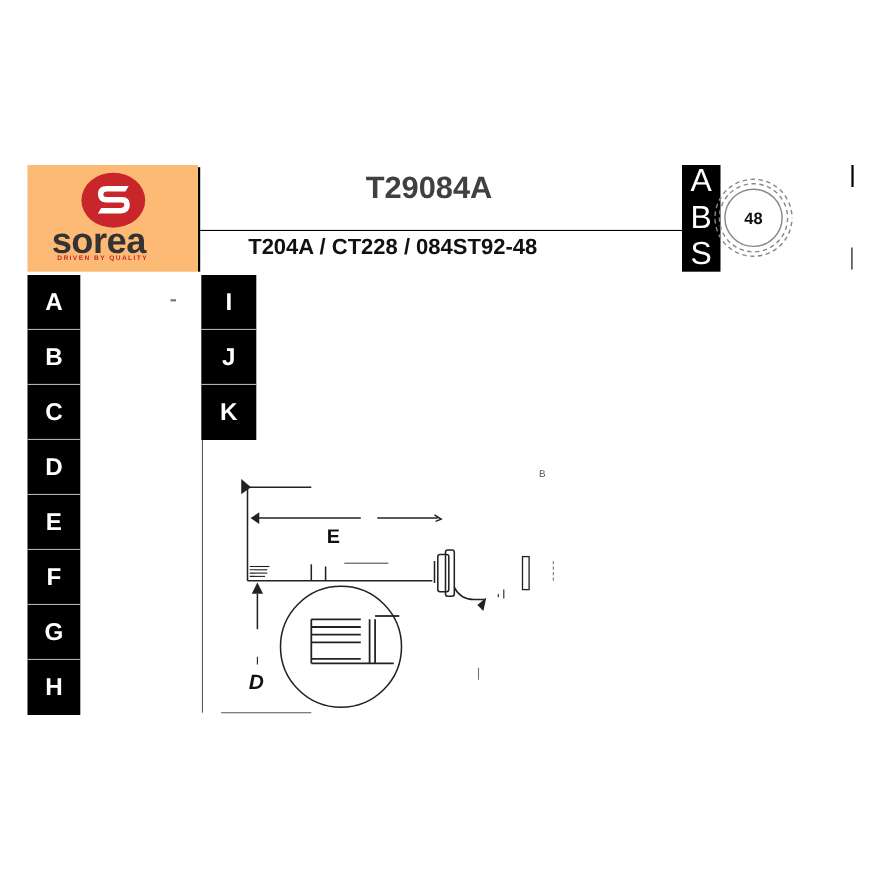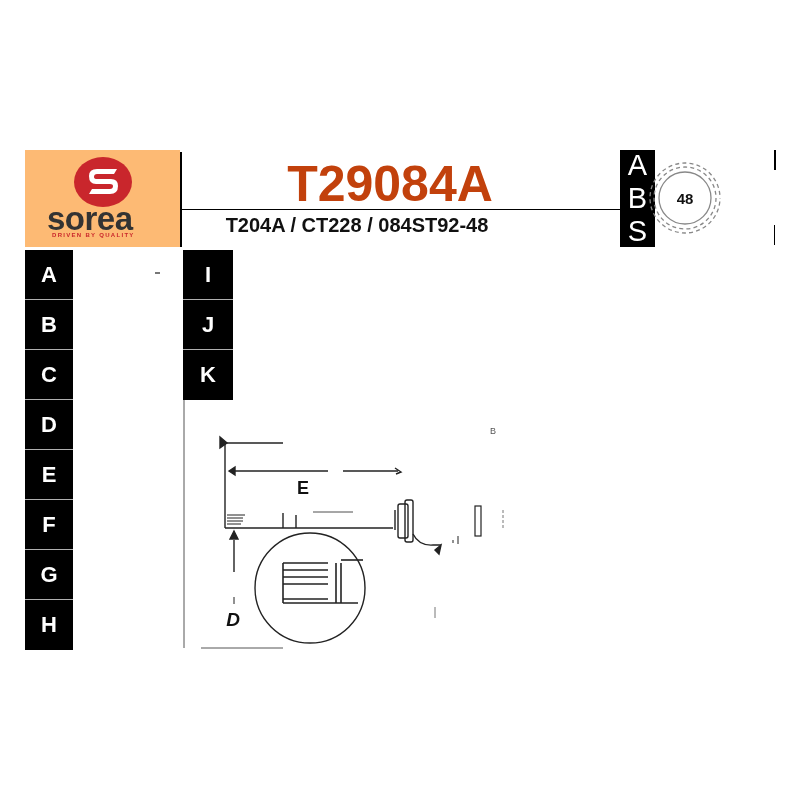--- a/index.html
+++ b/index.html
@@ -4,21 +4,21 @@
   <style>
     html, body { margin: 0; padding: 0; background: #ffffff; }
     body { width: 800px; height: 800px; position: relative; overflow: hidden; font-family: "Liberation Sans", sans-serif; }
     .abs { position: absolute; }
     .logo-area { left: 25px; top: 150px; width: 155px; height: 97px; background: #fdba74; }
     .logo-mark { left: 48px; top: 6px; width: 60px; height: 52px; }
     .logo-word { left: 22px; top: 50px; font-size: 33px; font-weight: bold; color: #333; letter-spacing: -0.5px; }
     .logo-tag { left: 27px; top: 82px; font-size: 6px; font-weight: bold; color: #c9262c; letter-spacing: 1.3px; }
     .vline { background: #000; }
     .hline { background: #000; }
-    .title { left: 183px; top: 155px; width: 414px; text-align: center; font-size: 50px; font-weight: bold; color: #c2410c; }
+    .title { left: 183px; top: 155px; width: 414px; text-align: center; font-size: 28px; font-weight: bold; color: #404040; }
     .subtitle { left: 183px; top: 214px; width: 348px; text-align: center; font-size: 20px; font-weight: bold; color: #111; }
     .abs-strip { left: 620px; top: 150px; width: 35px; height: 97px; background: #000; display: flex; flex-direction: column; align-items: center; justify-content: space-between; color: #fff; font-size: 29px; line-height: 31px; }
     .gear-box { left: 630px; top: 150px; width: 110px; height: 97px; }
     .col { background: #000; }
     .cell { position: absolute; left: 0; width: 100%; height: 50px; color: #fff; font-size: 22px; font-weight: bold; display: flex; align-items: center; justify-content: center; border-bottom: 1px solid #b0b0b0; box-sizing: border-box; }
     .drawing { left: 183px; top: 400px; width: 340px; height: 250px; }
   </style>
 </head>
 <body>
 

